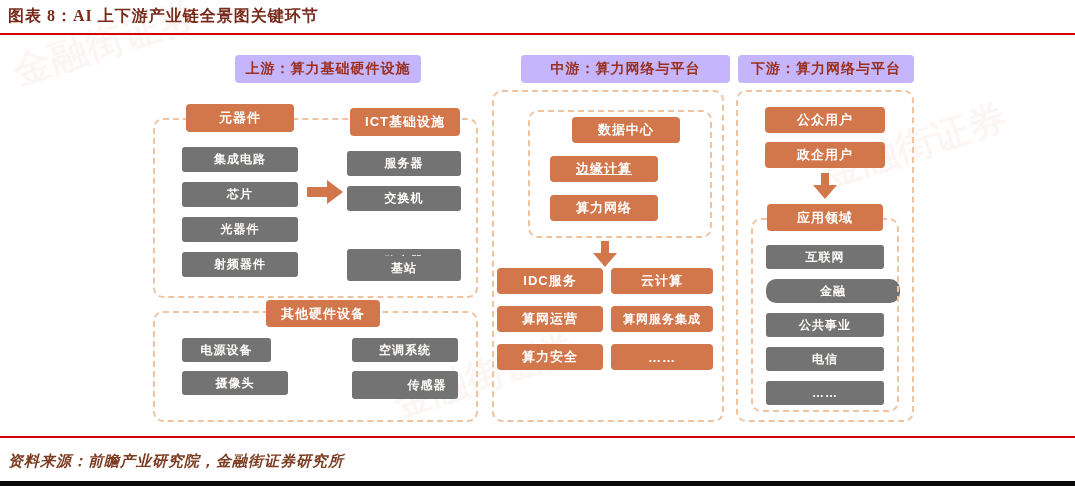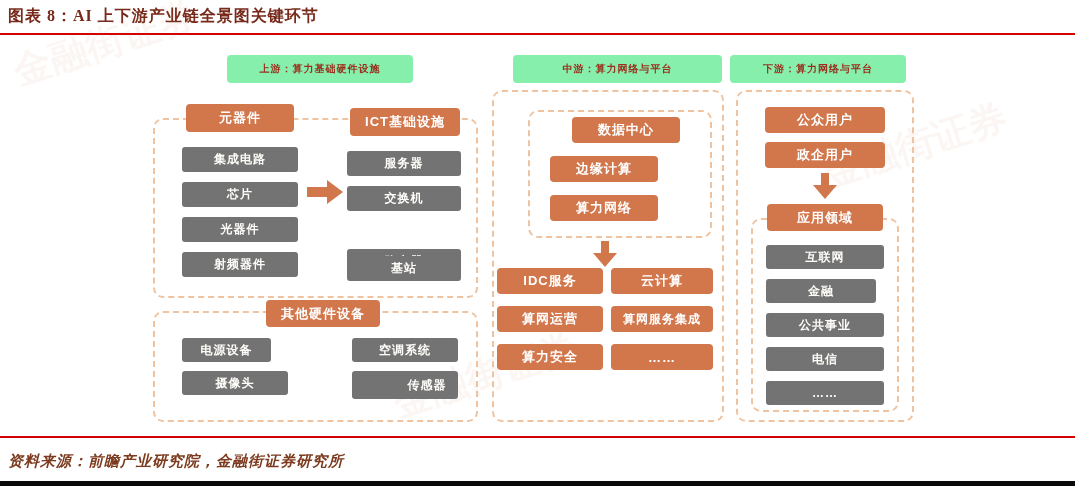--- a/index.html
+++ b/index.html
@@ -7,23 +7,23 @@
          font-family:"Liberation Sans",sans-serif;}
   .abs{position:absolute;box-sizing:border-box;}
   
   .doc-title{font-family:"Liberation Serif",serif;font-weight:bold;font-size:16px;
              color:#77291a;letter-spacing:1px;white-space:nowrap;}
   .doc-source{font-family:"Liberation Serif",serif;font-weight:bold;font-style:italic;
               font-size:15px;color:#7c3b1f;letter-spacing:1px;white-space:nowrap;}
   .rule-red{background:#d40000;}
   .rule-black{background:#0a0a0a;}
   
-  .col-hdr{background:#86efac;color:#9b2f1e;font-weight:bold;font-size:10px;
+  .col-hdr{background:#c4b5fd;color:#9b2f1e;font-weight:bold;font-size:14px;
            display:flex;align-items:center;justify-content:center;border-radius:4px;
-           letter-spacing:1px;}
+           letter-spacing:1px;margin-left:8px;}
   .solid{background:#d2764b;color:#ffffff;font-weight:bold;font-size:13px;
          display:flex;align-items:center;justify-content:center;border-radius:4px;
          letter-spacing:1px;z-index:2;}
   .light{background:#737373;color:#fffdf9;font-size:12px;font-weight:bold;
          display:flex;align-items:center;justify-content:center;border-radius:3px;
          letter-spacing:1px;}
   .dashed{border:2px dashed #efc3a0;border-radius:10px;z-index:1;}
   .wm{font-family:"Liberation Serif",serif;font-weight:bold;color:#c87941;opacity:0.06;
       transform:rotate(-18deg);font-size:38px;white-space:nowrap;pointer-events:none;}
 </style>
@@ -65,21 +65,21 @@
   <div class="abs solid" style="left:266px;top:300px;width:114px;height:27px;">其他硬件设备</div>
   <div class="abs light" style="left:182px;top:338px;width:89px;height:24px;">电源设备</div>
   <div class="abs light" style="left:352px;top:338px;width:106px;height:24px;">空调系统</div>
   <div class="abs light" style="left:182px;top:371px;width:106px;height:24px;">摄像头</div>
   <div class="abs light" style="left:352px;top:371px;width:106px;height:28px;padding-left:44px;">传感器</div>
 
   <div class="abs dashed" style="left:492px;top:90px;width:232px;height:332px;"></div>
   <div class="abs dashed" style="left:528px;top:110px;width:184px;height:128px;"></div>
 
   <div class="abs solid" style="left:572px;top:117px;width:108px;height:26px;">数据中心</div>
-  <div class="abs solid" style="left:550px;top:156px;width:108px;height:26px;">边缘计算</div>
+  <div class="abs solid" style="left:550px;top:156px;width:108px;height:26px;text-decoration:underline;">边缘计算</div>
   <div class="abs solid" style="left:550px;top:195px;width:108px;height:26px;">算力网络</div>
 
   <svg class="abs" style="left:593px;top:241px;" width="24" height="26" viewBox="0 0 24 26">
     <path d="M8 0 H16 V12 H24 L12 26 L0 12 H8 Z" fill="#d2764b"></path>
   </svg>
 
   <div class="abs solid" style="left:497px;top:268px;width:106px;height:26px;">IDC服务</div>
   <div class="abs solid" style="left:611px;top:268px;width:102px;height:26px;">云计算</div>
   <div class="abs solid" style="left:497px;top:306px;width:106px;height:26px;">算网运营</div>
   <div class="abs solid" style="left:611px;top:306px;width:102px;height:26px;font-size:12px;">算网服务集成</div>
@@ -91,21 +91,21 @@
 
   <div class="abs solid" style="left:765px;top:107px;width:120px;height:26px;">公众用户</div>
   <div class="abs solid" style="left:765px;top:142px;width:120px;height:26px;">政企用户</div>
 
   <svg class="abs" style="left:813px;top:173px;" width="24" height="26" viewBox="0 0 24 26">
     <path d="M8 0 H16 V12 H24 L12 26 L0 12 H8 Z" fill="#d2764b"></path>
   </svg>
 
   <div class="abs solid" style="left:767px;top:204px;width:116px;height:27px;">应用领域</div>
   <div class="abs light" style="left:766px;top:245px;width:118px;height:24px;">互联网</div>
-  <div class="abs light" style="left:766px;top:279px;width:110px;height:24px;">金融</div>
+  <div class="abs light" style="left:766px;top:279px;width:134px;height:24px;border-radius:10px;">金融</div>
   <div class="abs light" style="left:766px;top:313px;width:118px;height:24px;">公共事业</div>
   <div class="abs light" style="left:766px;top:347px;width:118px;height:24px;">电信</div>
   <div class="abs light" style="left:766px;top:381px;width:118px;height:24px;">……</div>
 
   <div class="abs rule-red" style="left:0;top:436px;width:1075px;height:2px;"></div>
   <div class="abs doc-source" style="left:8px;top:452px;">资料来源：前瞻产业研究院，金融街证券研究所</div>
   <div class="abs rule-black" style="left:0;top:481px;width:1075px;height:5px;"></div>
 
 </div>
 

